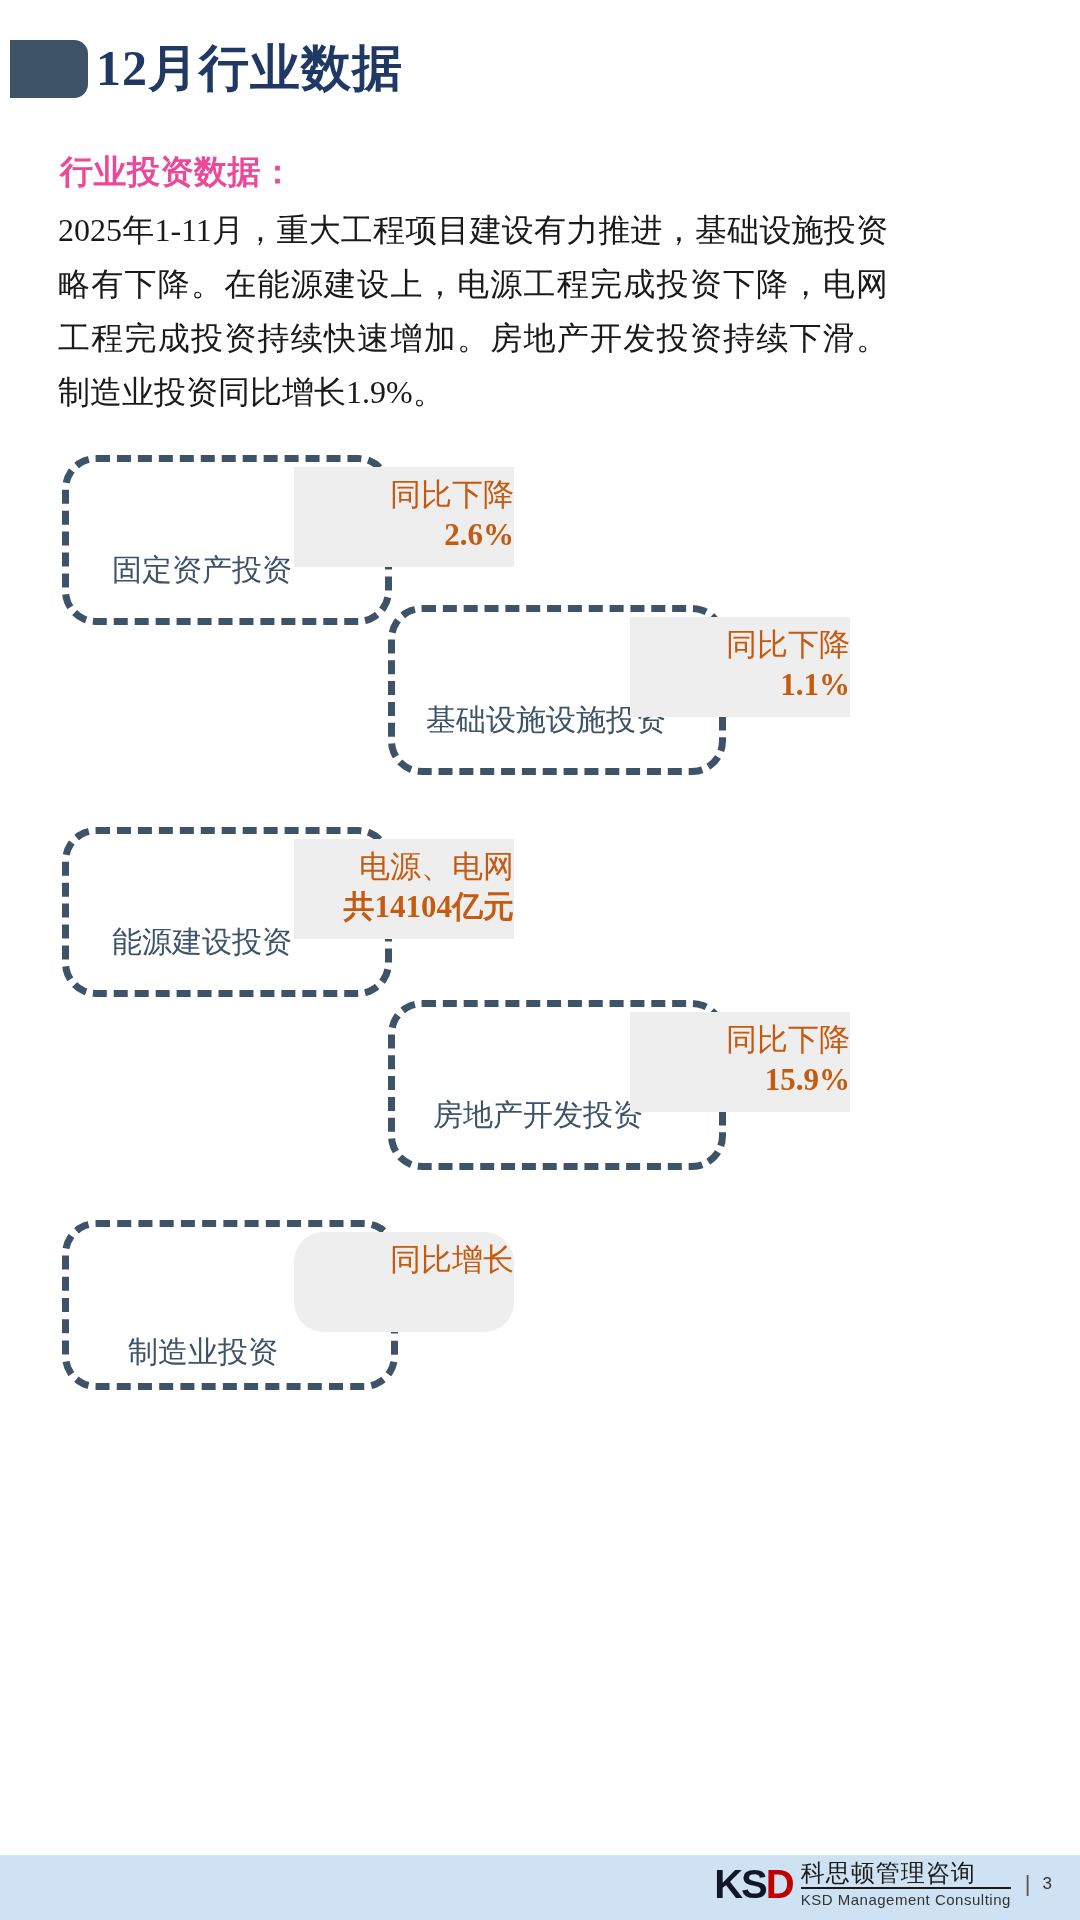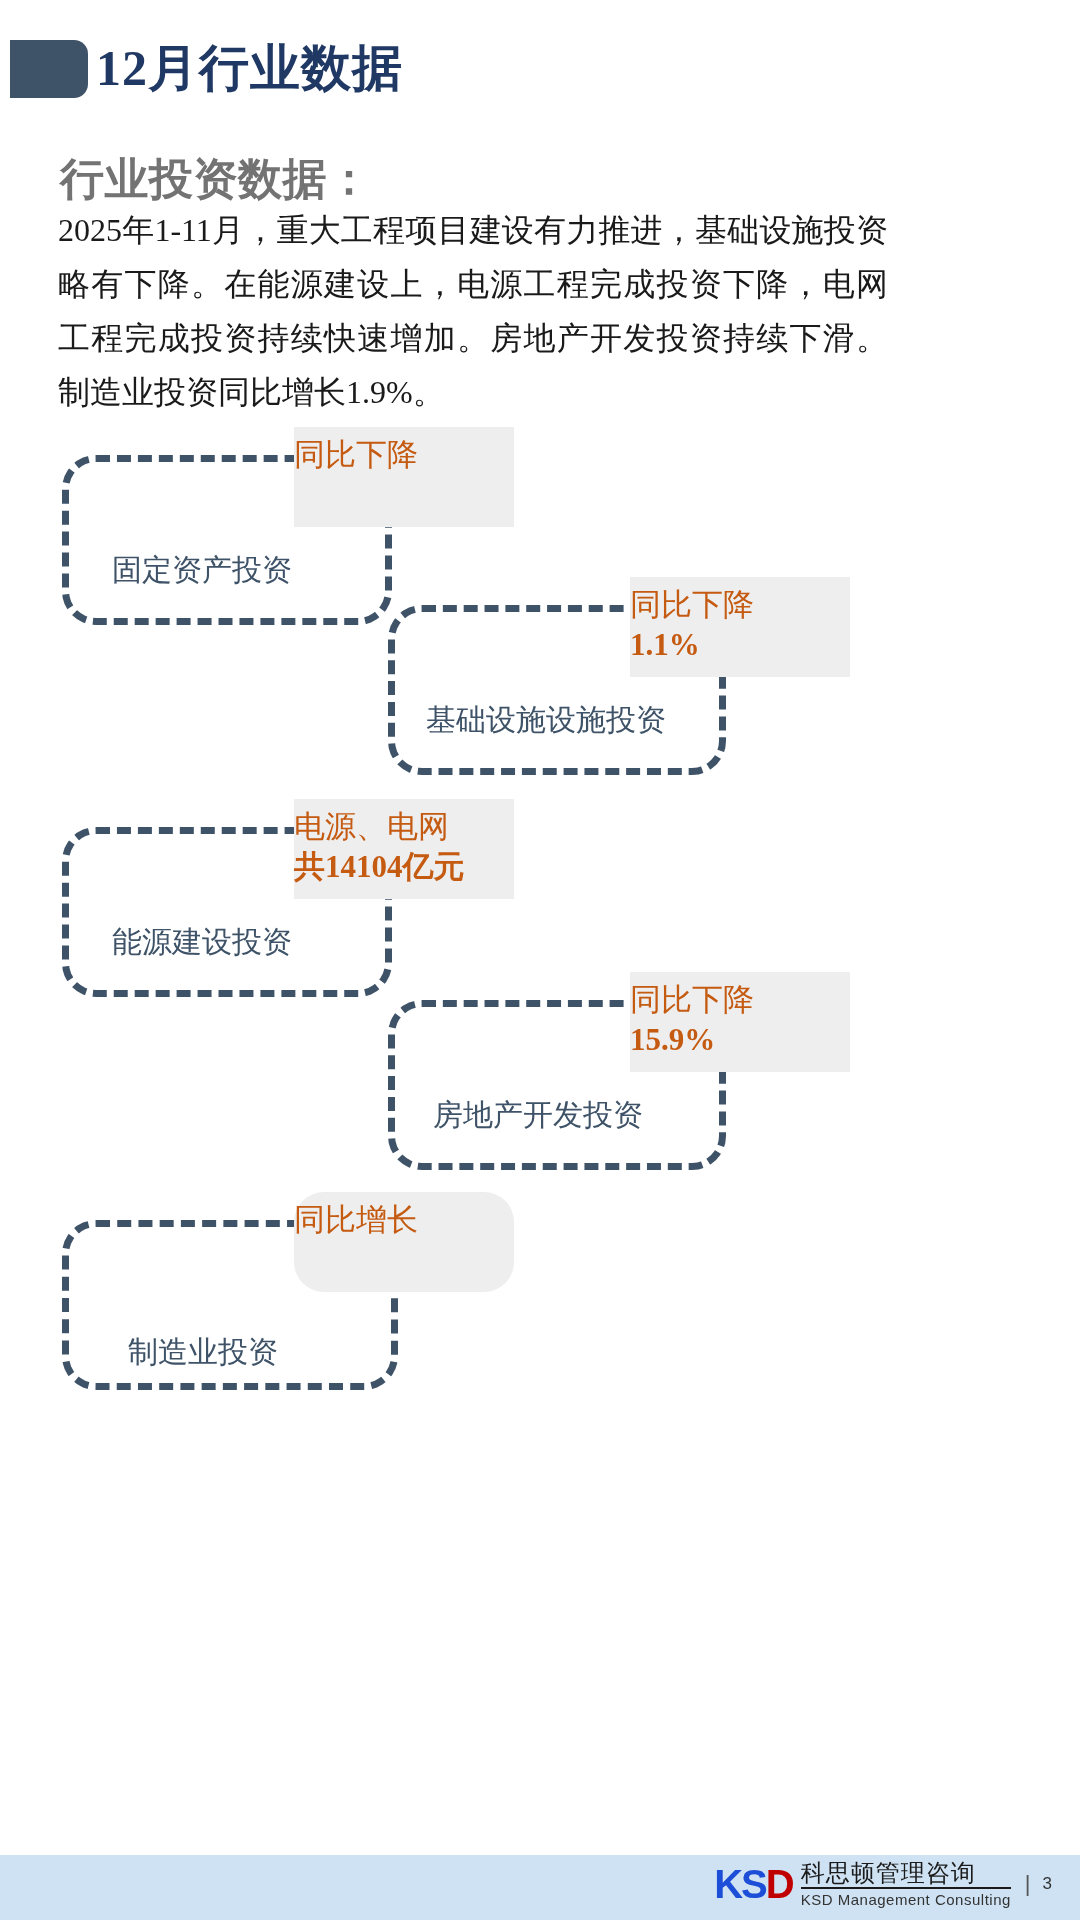--- a/index.html
+++ b/index.html
@@ -21,21 +21,21 @@
   .header-title{
     position:absolute;left:96px;top:35px;
     font-size:50px;font-weight:bold;color:#1f3864;
     letter-spacing:1px;white-space:nowrap;
     font-family:"Liberation Serif","DejaVu Serif",serif;
   }
 
   
   .sec-title{
     position:absolute;left:60px;top:150px;
-    font-size:44px;font-weight:bold;color:#737373;
+    font-size:33px;font-weight:bold;color:#ec4899;
     letter-spacing:0.5px;
   }
   .para{
     position:absolute;left:58px;top:203px;width:830px;
     font-size:32px;line-height:54px;color:#1a1a1a;
     text-align:justify;
     font-family:"Liberation Serif","DejaVu Serif",serif;
   }
 
   
@@ -48,23 +48,24 @@
     box-sizing:border-box;
   }
   .node-label{
     position:absolute;
     font-size:30px;color:#3f5368;
     white-space:nowrap;
   }
   .tag{
     position:absolute;
     background:#eeeeee;
-    text-align:left;
+    text-align:right;
     box-sizing:border-box;
     padding-top:8px;
+    margin-top:40px;
   }
   .tag-l1{
     display:block;font-size:31px;color:#c55a11;line-height:40px;
   }
   .tag-l2{
     display:block;font-size:31px;color:#c55a11;line-height:40px;
     font-weight:bold;
     font-family:"Liberation Serif","DejaVu Serif",serif;
   }
 
@@ -75,21 +76,21 @@
   }
   .logo-wrap{
     position:absolute;right:28px;top:6px;
     display:flex;align-items:center;
   }
   .logo-mark{
     font-size:40px;font-weight:bold;letter-spacing:-2px;
     font-family:"Liberation Sans","DejaVu Sans",sans-serif;
     line-height:40px;margin-right:8px;
   }
-  .logo-k{color:#1d4ed8;}
+  .logo-k{color:#0f172a;}
   .logo-sd{color:#c00000;}
   .logo-texts{display:flex;flex-direction:column;line-height:1;}
   .logo-cn{
     font-size:24px;color:#1a1a1a;letter-spacing:1px;
     border-bottom:2px solid #1a1a1a;padding-bottom:2px;
   }
   .logo-en{font-size:15px;color:#333333;letter-spacing:0.5px;margin-top:3px;}
   .pipe{font-size:22px;color:#555;margin:0 12px 0 14px;}
   .pageno{font-size:17px;color:#333;}
 </style>
@@ -104,20 +105,21 @@
 <div class="sec-title">行业投资数据：</div>
 <div class="para">2025年1-11月，重大工程项目建设有力推进，基础设施投资略有下降。在能源建设上，电源工程完成投资下降，电网工程完成投资持续快速增加。房地产开发投资持续下滑。制造业投资同比增长1.9%。</div>
 
 <div class="diagram">
 
   <div class="node" style="left:62px;top:40px;">
     <div class="node-box" style="width:330px;height:170px;"></div>
     <div class="node-label" style="left:50px;top:95px;">固定资产投资</div>
     <div class="tag" style="left:232px;top:-28px;width:220px;height:100px;">
       <span class="tag-l1">同比下降</span>
+      <span class="tag-l2">2.6%</span>
     </div>
   </div>
 
   <div class="node" style="left:388px;top:190px;">
     <div class="node-box" style="width:338px;height:170px;"></div>
     <div class="node-label" style="left:38px;top:95px;">基础设施设施投资</div>
     <div class="tag" style="left:242px;top:-28px;width:220px;height:100px;">
       <span class="tag-l1">同比下降</span>
       <span class="tag-l2">1.1%</span>
     </div>

